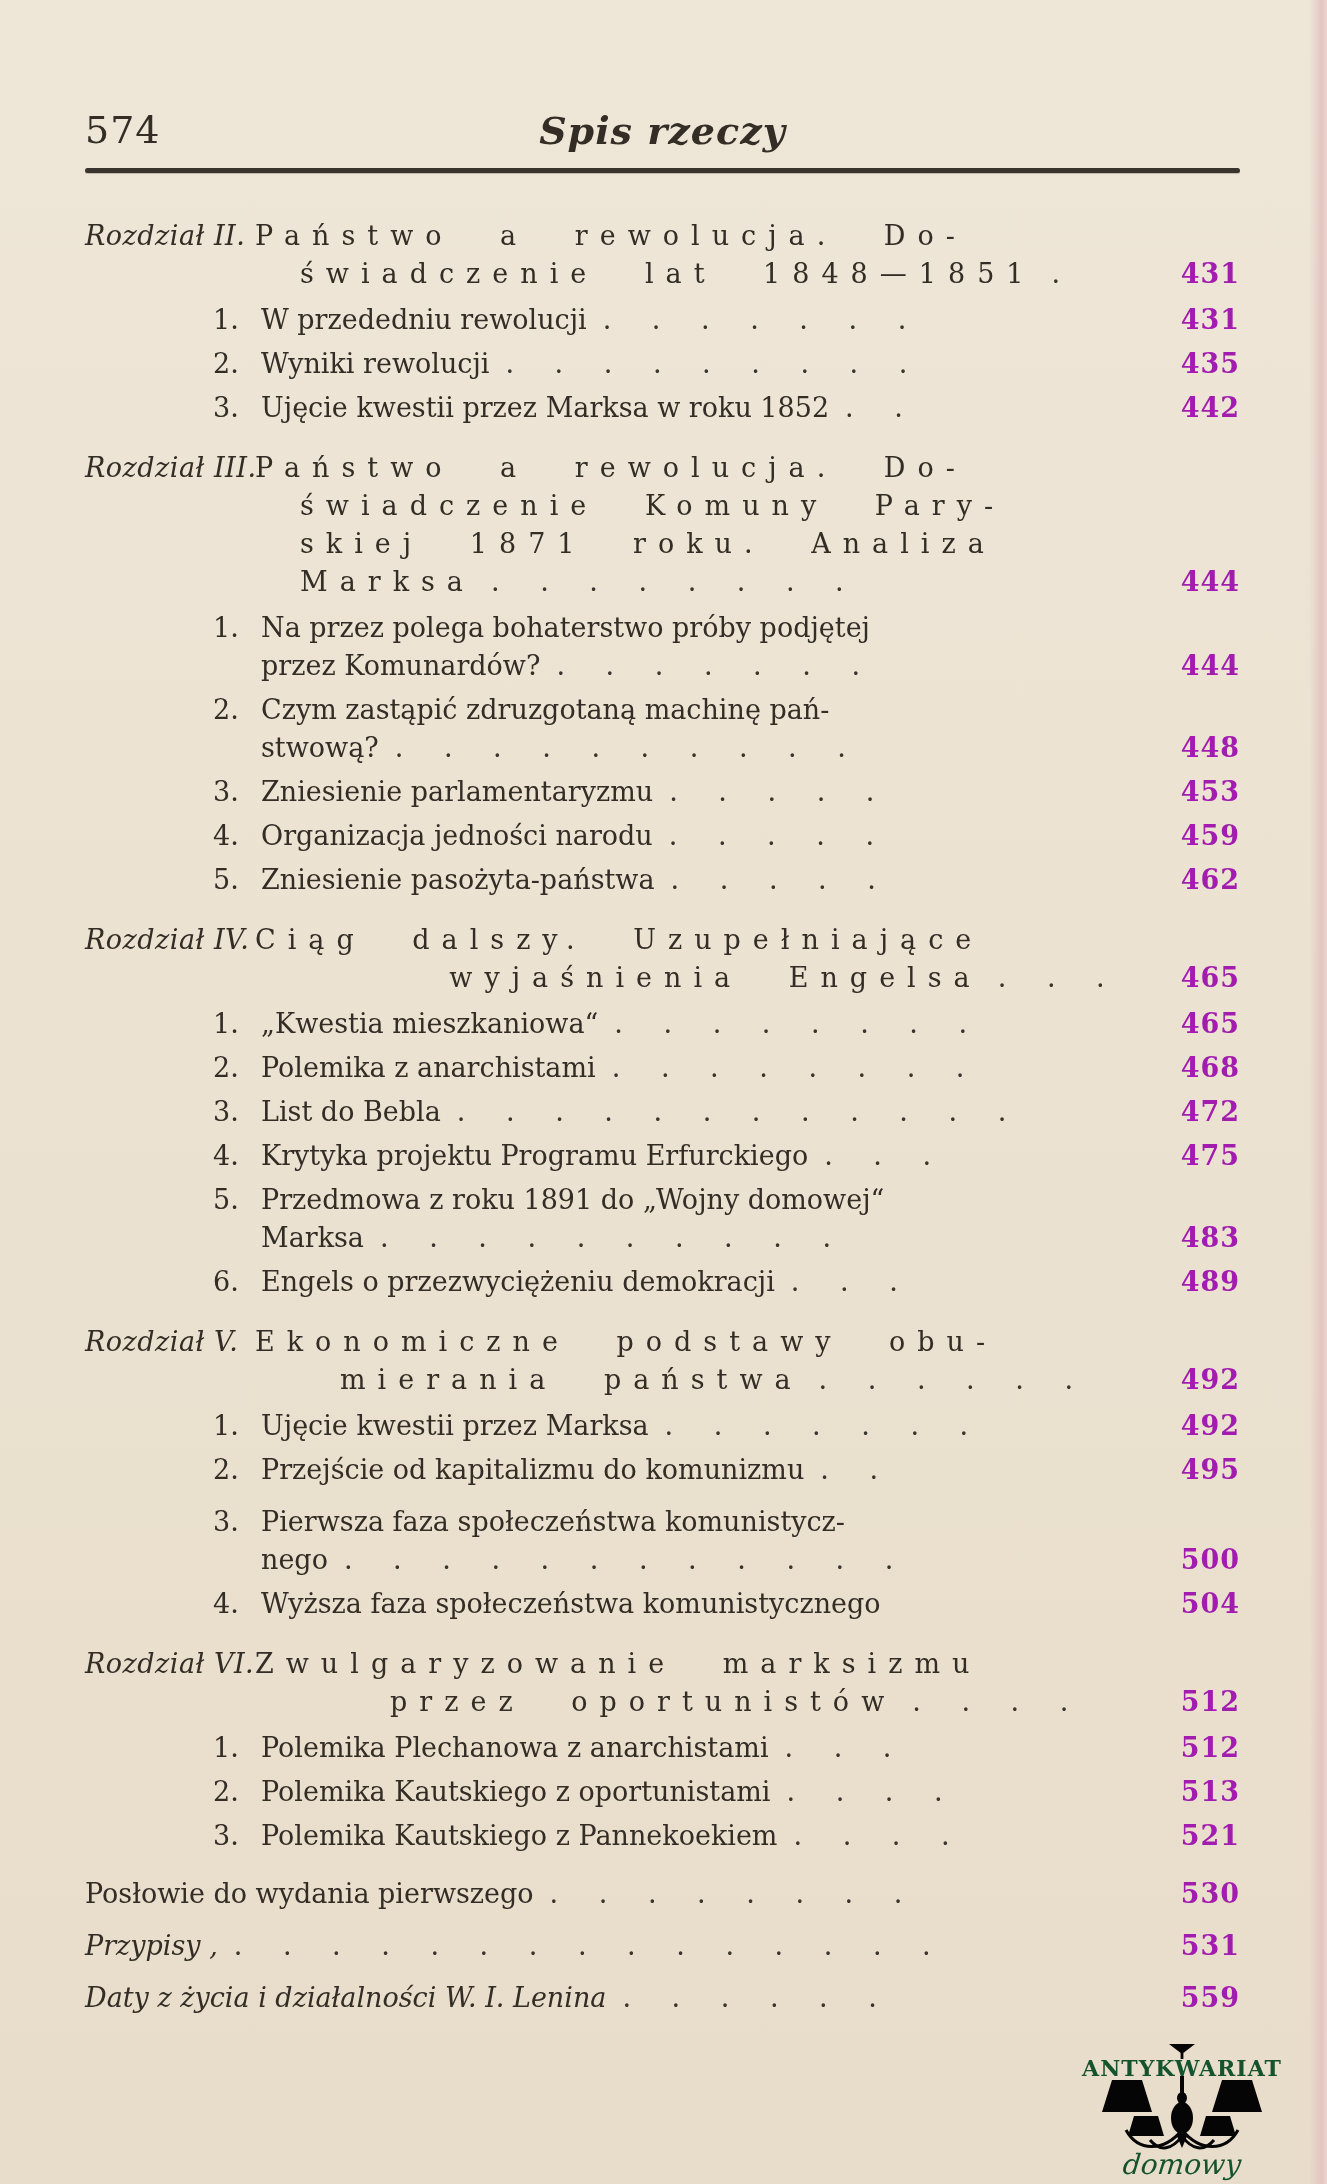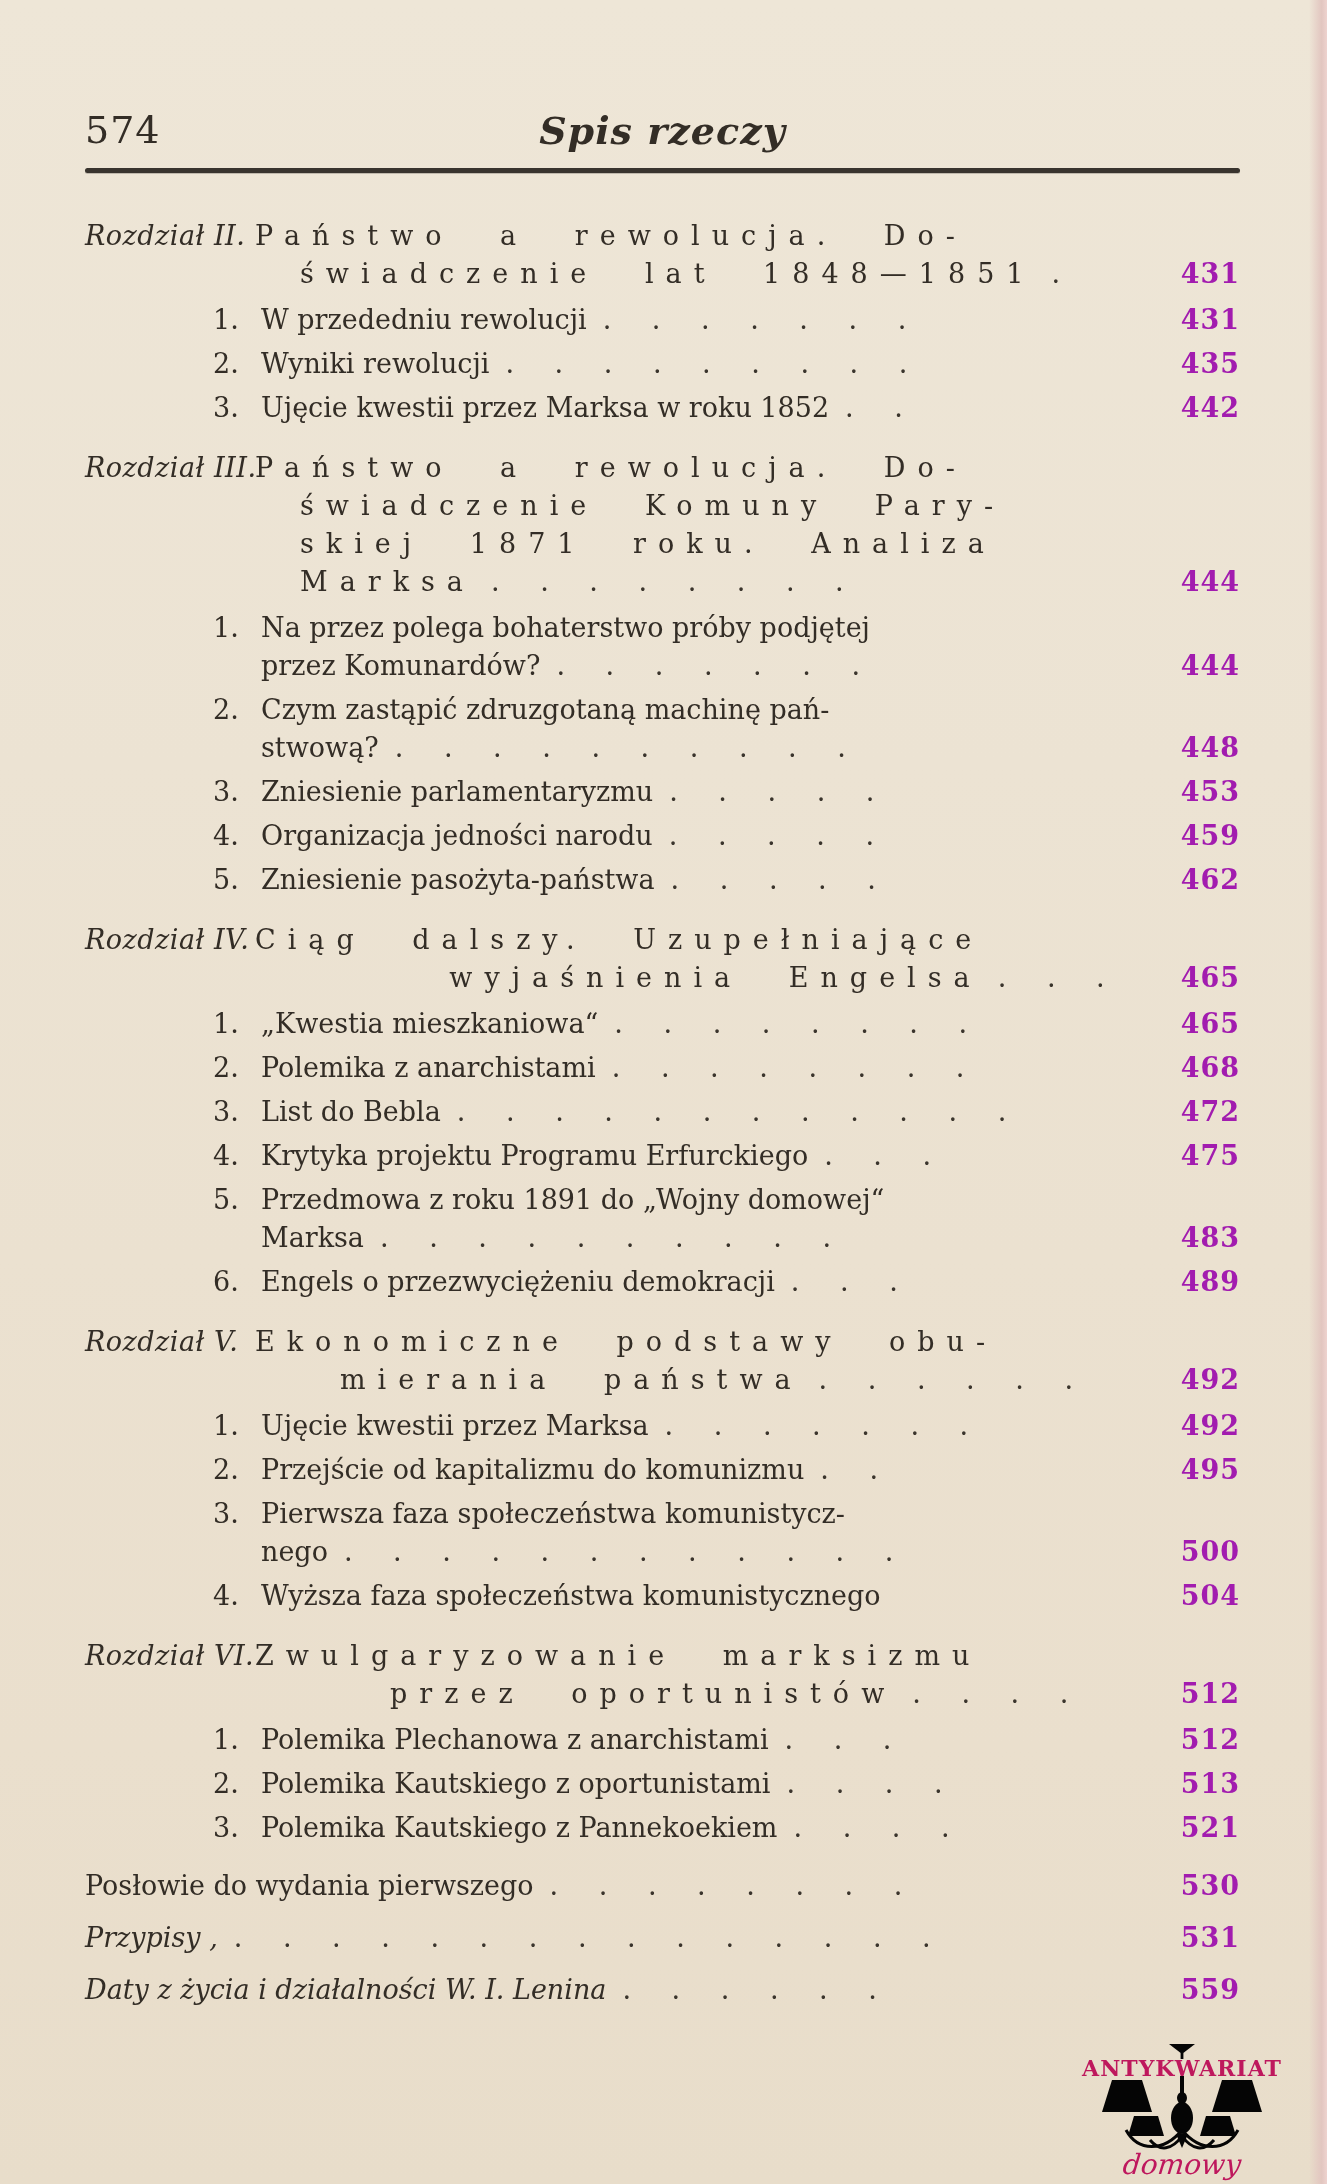--- a/index.html
+++ b/index.html
@@ -35,21 +35,21 @@
   .label-num{display:inline-block;width:48px;}
   .itc{padding-left:176px;}
   .en{padding-left:0;}
   .spaced{letter-spacing:12px;word-spacing:26px;}
   .it-text{font-style:italic;}
   .dots{letter-spacing:16px;margin-left:16px;color:#3a342c;}
   .pageno{
     position:absolute;right:0;top:0;font-weight:700;letter-spacing:1px;color:#a21caf;
   }
   .stamp{
-    position:absolute;right:34px;bottom:6px;width:222px;text-align:center;color:#be185d;
+    position:absolute;right:34px;bottom:6px;width:222px;text-align:center;color:#14532d;
   }
   .stamp .finial{display:block;margin:0 auto -3px auto;}
   .stamp-title{
     font-weight:700;font-size:22px;letter-spacing:1px;line-height:24px;
   }
   .stamp .chandelier{display:block;margin:-4px auto 0 auto;}
   .stamp-subtitle{
     font-style:italic;font-size:28px;line-height:26px;margin-top:-8px;
     transform:skewX(-6deg);
   }
@@ -88,21 +88,21 @@
       <div class="line it" style="margin-top: 6px;"><span class="label-num">2.</span><span class="txt">Polemika z anarchistami</span><span class="dots">. . . . . . . .</span><span class="pageno">468</span></div>
       <div class="line it" style="margin-top: 6px;"><span class="label-num">3.</span><span class="txt">List do Bebla</span><span class="dots">. . . . . . . . . . . .</span><span class="pageno">472</span></div>
       <div class="line it" style="margin-top: 6px;"><span class="label-num">4.</span><span class="txt">Krytyka projektu Programu Erfurckiego</span><span class="dots">. . .</span><span class="pageno">475</span></div>
       <div class="line it" style="margin-top: 6px;"><span class="label-num">5.</span><span class="txt">Przedmowa z roku 1891 do „Wojny domowej“</span></div>
       <div class="line itc"><span class="txt">Marksa</span><span class="dots">. . . . . . . . . .</span><span class="pageno">483</span></div>
       <div class="line it" style="margin-top: 6px;"><span class="label-num">6.</span><span class="txt">Engels o przezwyciężeniu demokracji</span><span class="dots">. . .</span><span class="pageno">489</span></div>
       <div class="line ch" style="margin-top: 22px;"><span class="label-chapter">Rozdział V.</span><span class="txt spaced">Ekonomiczne podstawy obu-</span></div>
       <div class="line chc" style="padding-left: 255px;"><span class="txt spaced">mierania państwa</span><span class="dots">. . . . . .</span><span class="pageno">492</span></div>
       <div class="line it" style="margin-top: 8px;"><span class="label-num">1.</span><span class="txt">Ujęcie kwestii przez Marksa</span><span class="dots">. . . . . . .</span><span class="pageno">492</span></div>
       <div class="line it" style="margin-top: 6px;"><span class="label-num">2.</span><span class="txt">Przejście od kapitalizmu do komunizmu</span><span class="dots">. .</span><span class="pageno">495</span></div>
-      <div class="line it" style="margin-top: 6px;"><span class="label-num">3.</span><span class="txt">Pierwsza faza społeczeństwa komunistycz-</span></div>
+      <div class="line it" style="margin-top: 14px;"><span class="label-num">3.</span><span class="txt">Pierwsza faza społeczeństwa komunistycz-</span></div>
       <div class="line itc"><span class="txt">nego</span><span class="dots">. . . . . . . . . . . .</span><span class="pageno">500</span></div>
       <div class="line it" style="margin-top: 6px;"><span class="label-num">4.</span><span class="txt">Wyższa faza społeczeństwa komunistycznego</span><span class="pageno">504</span></div>
       <div class="line ch" style="margin-top: 22px;"><span class="label-chapter">Rozdział VI.</span><span class="txt spaced">Zwulgaryzowanie marksizmu</span></div>
       <div class="line chc" style="padding-left: 305px;"><span class="txt spaced">przez oportunistów</span><span class="dots">. . . .</span><span class="pageno">512</span></div>
       <div class="line it" style="margin-top: 8px;"><span class="label-num">1.</span><span class="txt">Polemika Plechanowa z anarchistami</span><span class="dots">. . .</span><span class="pageno">512</span></div>
       <div class="line it" style="margin-top: 6px;"><span class="label-num">2.</span><span class="txt">Polemika Kautskiego z oportunistami</span><span class="dots">. . . .</span><span class="pageno">513</span></div>
       <div class="line it" style="margin-top: 6px;"><span class="label-num">3.</span><span class="txt">Polemika Kautskiego z Pannekoekiem</span><span class="dots">. . . .</span><span class="pageno">521</span></div>
       <div class="line en" style="margin-top: 20px;"><span class="txt">Posłowie do wydania pierwszego</span><span class="dots">. . . . . . . .</span><span class="pageno">530</span></div>
       <div class="line en" style="margin-top: 14px;"><span class="txt it-text">Przypisy ,</span><span class="dots">. . . . . . . . . . . . . . .</span><span class="pageno">531</span></div>
       <div class="line en" style="margin-top: 14px;"><span class="txt it-text">Daty z życia i działalności W. I. Lenina</span><span class="dots">. . . . . .</span><span class="pageno">559</span></div>

